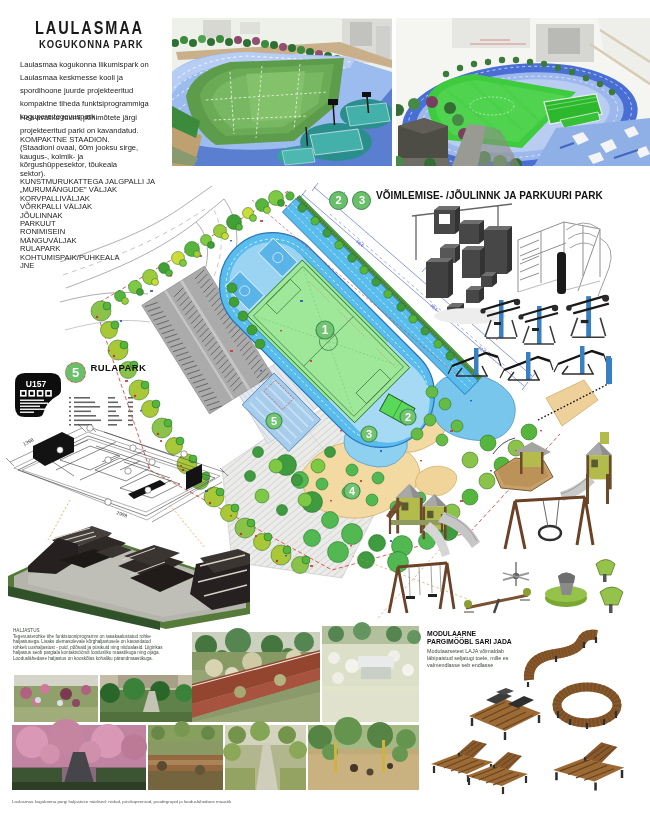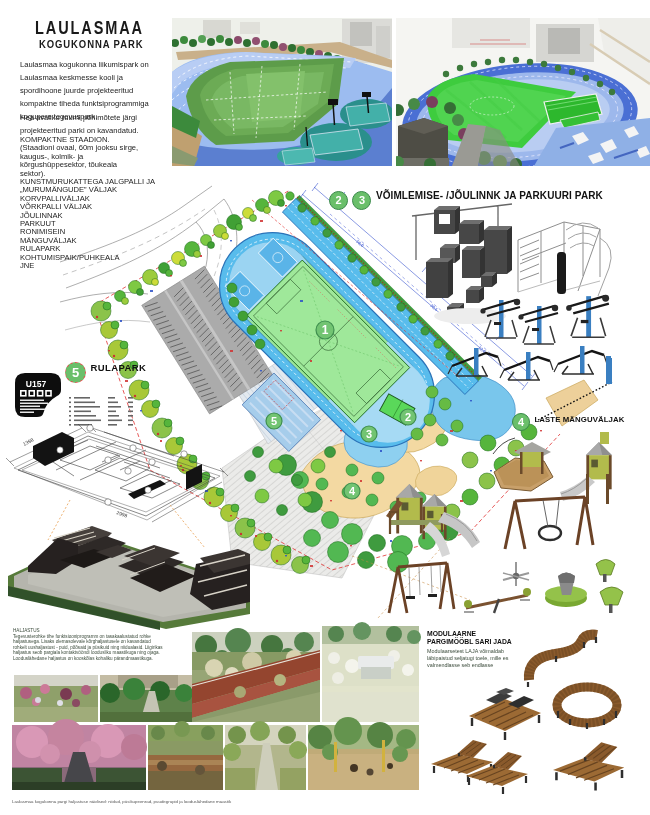--- a/index.html
+++ b/index.html
@@ -901,24 +901,20 @@
 
 <div class="abs body" style="left:20px;top:136px;width:150px;line-height:8.4px;">KOMPAKTNE STAADION.<br>(Staadioni ovaal, 60m jooksu sirge,<br>kaugus-, kolmik- ja<br>kõrgushüppesektor, tõukeala<br>sektor).<br>KUNSTMURUKATTEGA JALGPALLI JA<br>„MURUMÄNGUDE” VÄLJAK<br>KORVPALLIVÄLJAK<br>VÕRKPALLI VÄLJAK<br>JÕULINNAK<br>PARKUUT<br>RONIMISEIN<br>MÄNGUVÄLJAK<br>RULAPARK<br>KOHTUMISPAIK/PUHKEALA<br>JNE</div>
 
 
 <div class="abs" style="left:329px;top:190px;white-space:nowrap;">
   <span class="circ" style="width:17px;height:17px;line-height:17px;font-size:11px;">2</span>
   <span class="circ" style="width:17px;height:17px;line-height:17px;font-size:11px;">3</span>
   <span class="cap" style="vertical-align:5px;font-size:10px;margin-top:48px;">VÕIMLEMISE- /JÕULINNK JA PARKUURI PARK</span>
 </div>
 
-<div class="abs" style="left:512px;top:412px;white-space:nowrap;">
-  <span class="circ" style="width:16px;height:16px;line-height:16px;font-size:11px;">4</span>
-  <span class="cap" style="vertical-align:4px;font-size:7.8px;">LASTE MÄNGUVÄLJAK</span>
-</div>
 
 <div class="abs" style="left:65px;top:362px;white-space:nowrap;">
   <span class="circ" style="width:19px;height:19px;line-height:19px;font-size:13px;border:1.6px dashed #e05050;">5</span>
   <span class="cap" style="vertical-align:6px;font-size:9.5px;letter-spacing:0.4px;">RULAPARK</span>
 </div>
 
 <div class="abs tiny" style="left:13px;top:628px;width:152px;">HALJASTUS<br>Tegevusterohke tihe funktsiooniprogramm on tasakaalustatud rohke haljastusega. Lisaks olemasolevale kõrghaljastusele on kavandatud rohkelt uushaljastust - puid, põõsaid ja püsikuid ning niidualasid. Liigirikas haljastus seob pargiala kontaktvööndi loodusliku maastikuga ning ojaga. Looduslähedane haljastus on kooskõlas kohaliku pärandmaastikuga.</div>
 
 <div class="abs" style="left:427px;top:630px;width:110px;font-size:6.8px;font-weight:bold;line-height:8px;">MODULAARNE<br>PARGIMÖÖBL SARI JADA</div>
 

